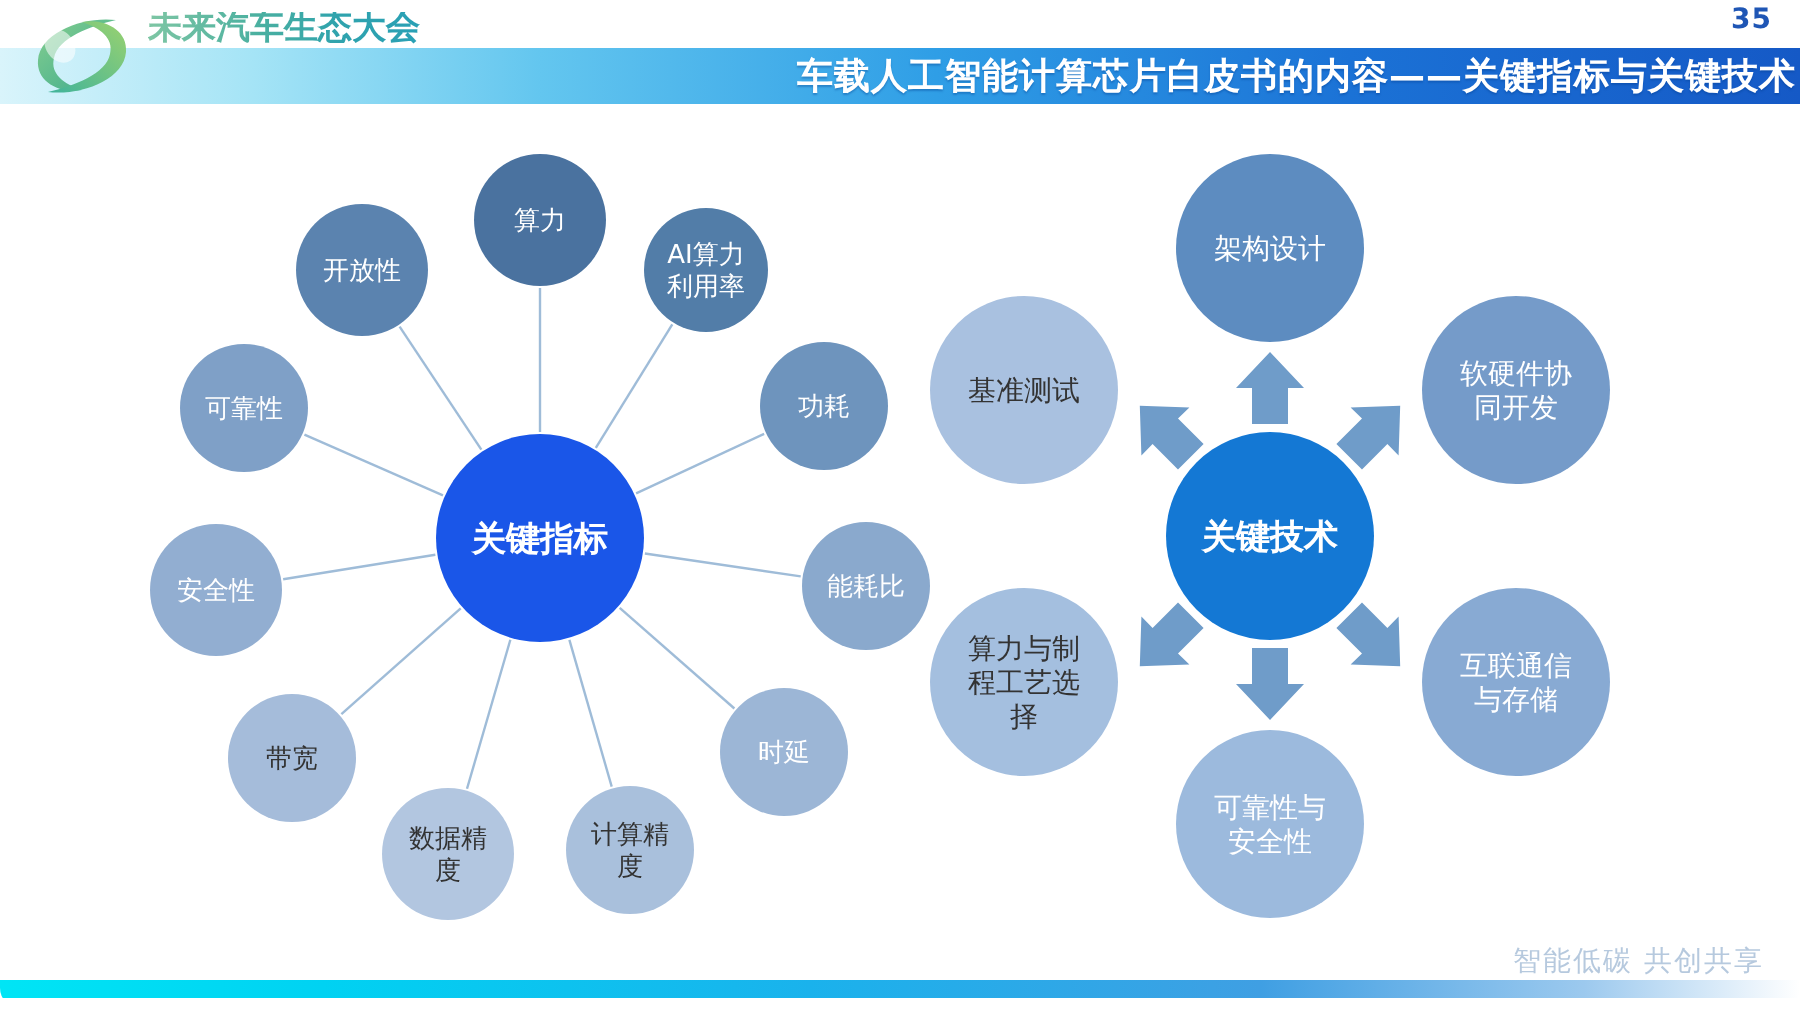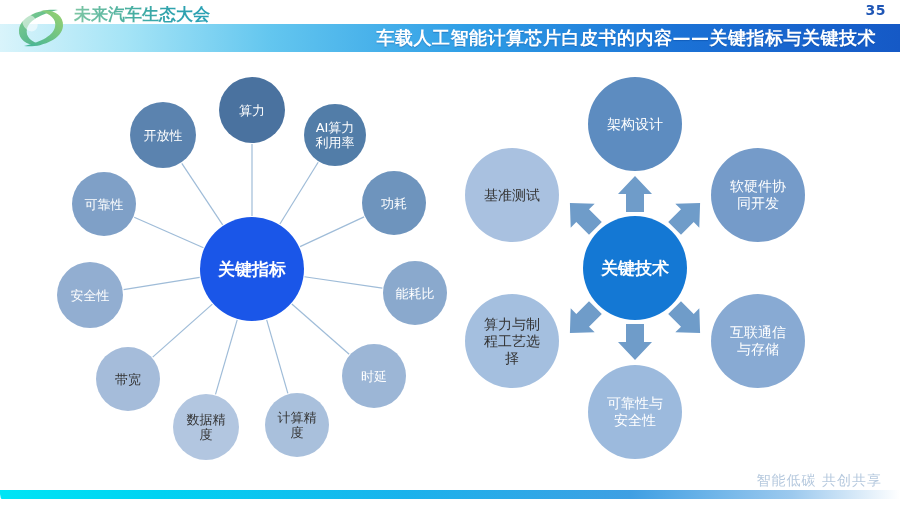--- a/index.html
+++ b/index.html
@@ -18,21 +18,21 @@
     font-size:14px;font-weight:bold;color:#1f56b5;
     letter-spacing:.5px;
   }
   .header-bar{
     position:absolute;left:0;top:24px;width:900px;height:28px;
     background:linear-gradient(90deg,#d9f4fb 0%,#a5e4f6 14%,#63c6ef 30%,#2f9ee6 52%,#1b72d6 75%,#1559c6 100%);
   }
   .header-title{
     position:absolute;left:0;top:24px;width:900px;height:28px;
     display:flex;align-items:center;justify-content:flex-end;
-    padding-right:24px;box-sizing:border-box;
+    padding-right:2px;box-sizing:border-box;
     font-size:18px;font-weight:bold;color:#ffffff;
     letter-spacing:.5px;white-space:nowrap;
     text-shadow:0 1px 1px rgba(0,60,140,.35);
   }
   .logo{
     position:absolute;left:12px;top:6px;width:215px;height:46px;
     display:flex;align-items:flex-start;gap:4px;z-index:5;
   }
   .logo-mark{width:58px;height:44px;flex:0 0 58px;}
   .logo-text{
@@ -49,21 +49,21 @@
     background:linear-gradient(90deg,#00e5f5 0%,#00d2f2 18%,#1ab2ec 45%,#3f9fe3 70%,#9cc9ee 88%,#ffffff 100%);
   }
   .footer-slogan{
     position:absolute;right:18px;bottom:14px;
     font-size:14px;font-weight:normal;color:#b6c9de;
     letter-spacing:1px;white-space:nowrap;
   }
 
   
   .diagram{position:absolute;}
-  #left-diagram{left:30px;top:62px;width:430px;height:400px;}
+  #left-diagram{left:48px;top:62px;width:430px;height:400px;}
   #right-diagram{left:432px;top:62px;width:430px;height:400px;}
   .svg-full{width:100%;height:100%;display:block;}
 </style>
 </head>
 <body>
 
 <div id="slide">
 
   <div class="page-num">35</div>
 

